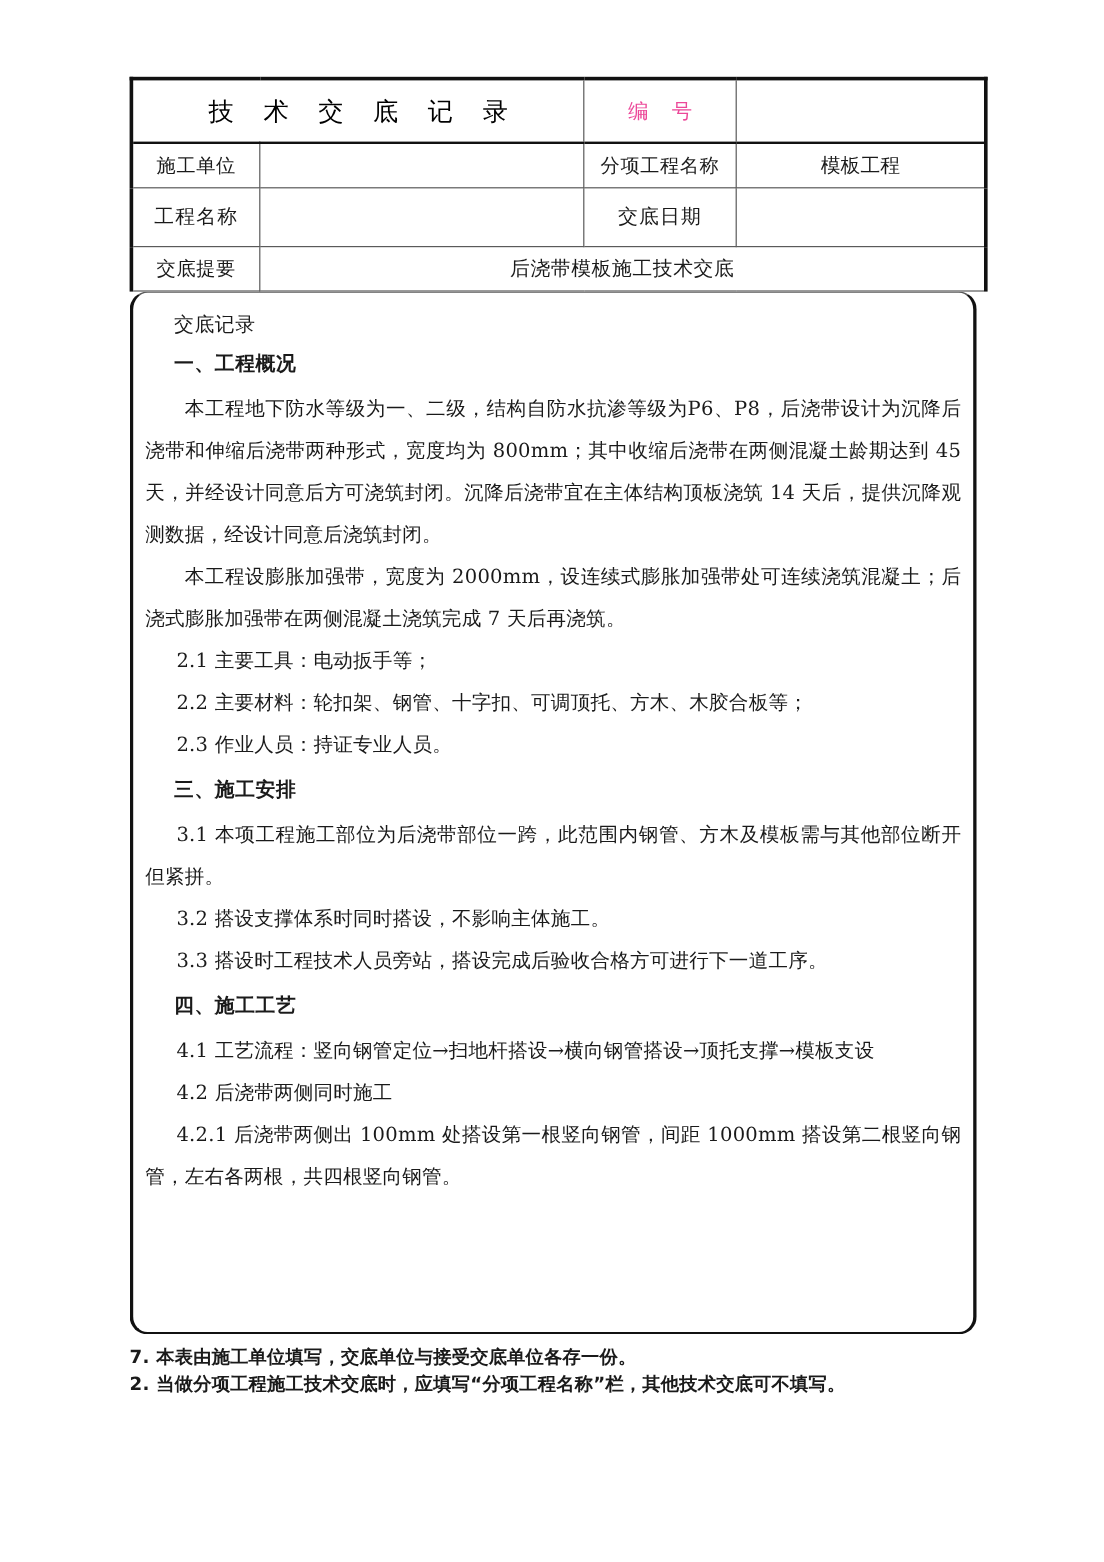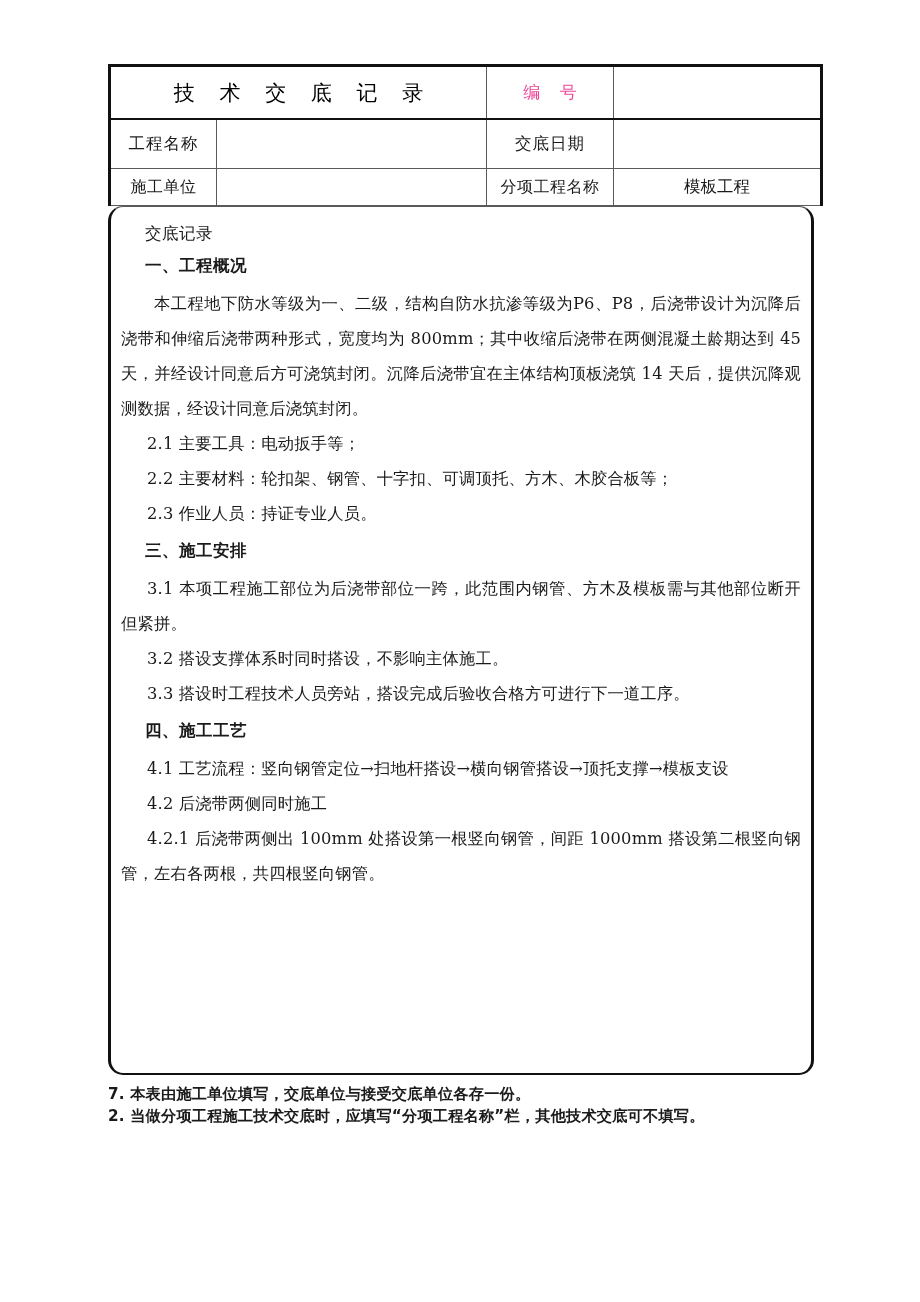--- a/index.html
+++ b/index.html
@@ -175,40 +175,45 @@
       <col style="width:127px">
       <col style="width:208px">
     </colgroup>
     <tbody>
       <tr>
         <td class="cell-title outer-top outer-left thick-bottom" colspan="2">技 术 交 底 记 录</td>
         <td class="cell-label-sp outer-top thick-bottom">编 号</td>
         <td class="cell-value outer-top outer-right thick-bottom"></td>
       </tr>
       <tr>
+        <td class="cell-label-sm outer-left">施工单位</td>
+        <td class="cell-value cell-blank"></td>
+        <td class="cell-label-sm">分项工程名称</td>
+        <td class="cell-value outer-right">模板工程</td>
+      </tr>
+      <tr>
         <td class="cell-label outer-left">工程名称</td>
         <td class="cell-value cell-blank"></td>
         <td class="cell-label">交底日期</td>
         <td class="cell-value cell-blank outer-right"></td>
       </tr>
       <tr>
-        <td class="cell-label-sm outer-left">施工单位</td>
-        <td class="cell-value cell-blank"></td>
-        <td class="cell-label-sm">分项工程名称</td>
-        <td class="cell-value outer-right">模板工程</td>
+        <td class="cell-label-sm outer-left">交底提要</td>
+        <td class="cell-summary outer-right" colspan="3">后浇带模板施工技术交底</td>
       </tr>
     </tbody>
   </table>
 
   <div class="content-box">
 
     <div class="rec-label">交底记录</div>
 
     <h2 class="sec">一、工程概况</h2>
     <p class="para">本工程地下防水等级为一、二级，结构自防水抗渗等级为P6、P8，后浇带设计为沉降后浇带和伸缩后浇带两种形式，宽度均为 800mm；其中收缩后浇带在两侧混凝土龄期达到 45 天，并经设计同意后方可浇筑封闭。沉降后浇带宜在主体结构顶板浇筑 14 天后，提供沉降观测数据，经设计同意后浇筑封闭。</p>
+    <p class="para">本工程设膨胀加强带，宽度为 2000mm，设连续式膨胀加强带处可连续浇筑混凝土；后浇式膨胀加强带在两侧混凝土浇筑完成 7 天后再浇筑。</p>
 
     <p class="item">2.1 主要工具：电动扳手等；</p>
     <p class="item">2.2 主要材料：轮扣架、钢管、十字扣、可调顶托、方木、木胶合板等；</p>
     <p class="item">2.3 作业人员：持证专业人员。</p>
 
     <h2 class="sec">三、施工安排</h2>
     <p class="item">3.1 本项工程施工部位为后浇带部位一跨，此范围内钢管、方木及模板需与其他部位断开但紧拼。</p>
     <p class="item">3.2 搭设支撑体系时同时搭设，不影响主体施工。</p>
     <p class="item">3.3 搭设时工程技术人员旁站，搭设完成后验收合格方可进行下一道工序。</p>
 

